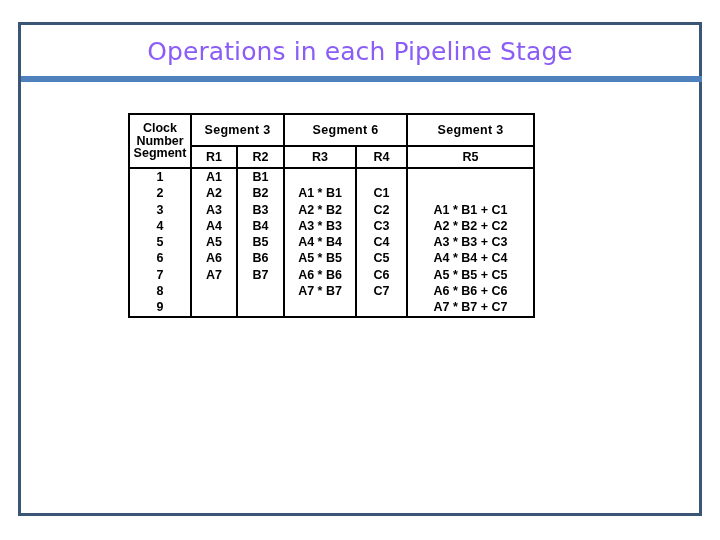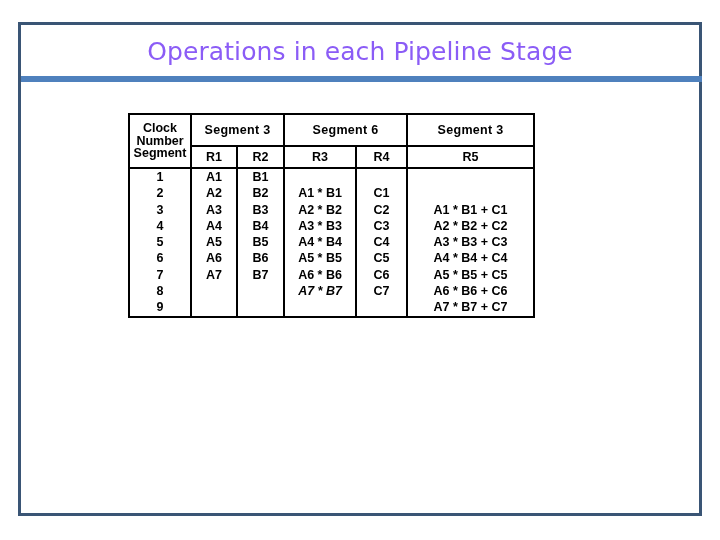--- a/index.html
+++ b/index.html
@@ -126,21 +126,21 @@
     font-size: 12.5px;
   }
   .pipeline-table tbody tr:first-child td {
     border-top: 2px solid #000;
   }
   .pipeline-table tbody tr:last-child td {
     border-bottom: 2px solid #000;
   }
 
   
-  .nudge-right { padding-left: 10px; font-style: italic; }
+  .nudge-right { padding-left: 10px; }
   .nudge-right-sm { padding-left: 8px; }
 </style>
 </head>
 <body>
 
 <div id="slide">
 
   <div class="slide-frame"></div>
 
   <div class="title-area">

